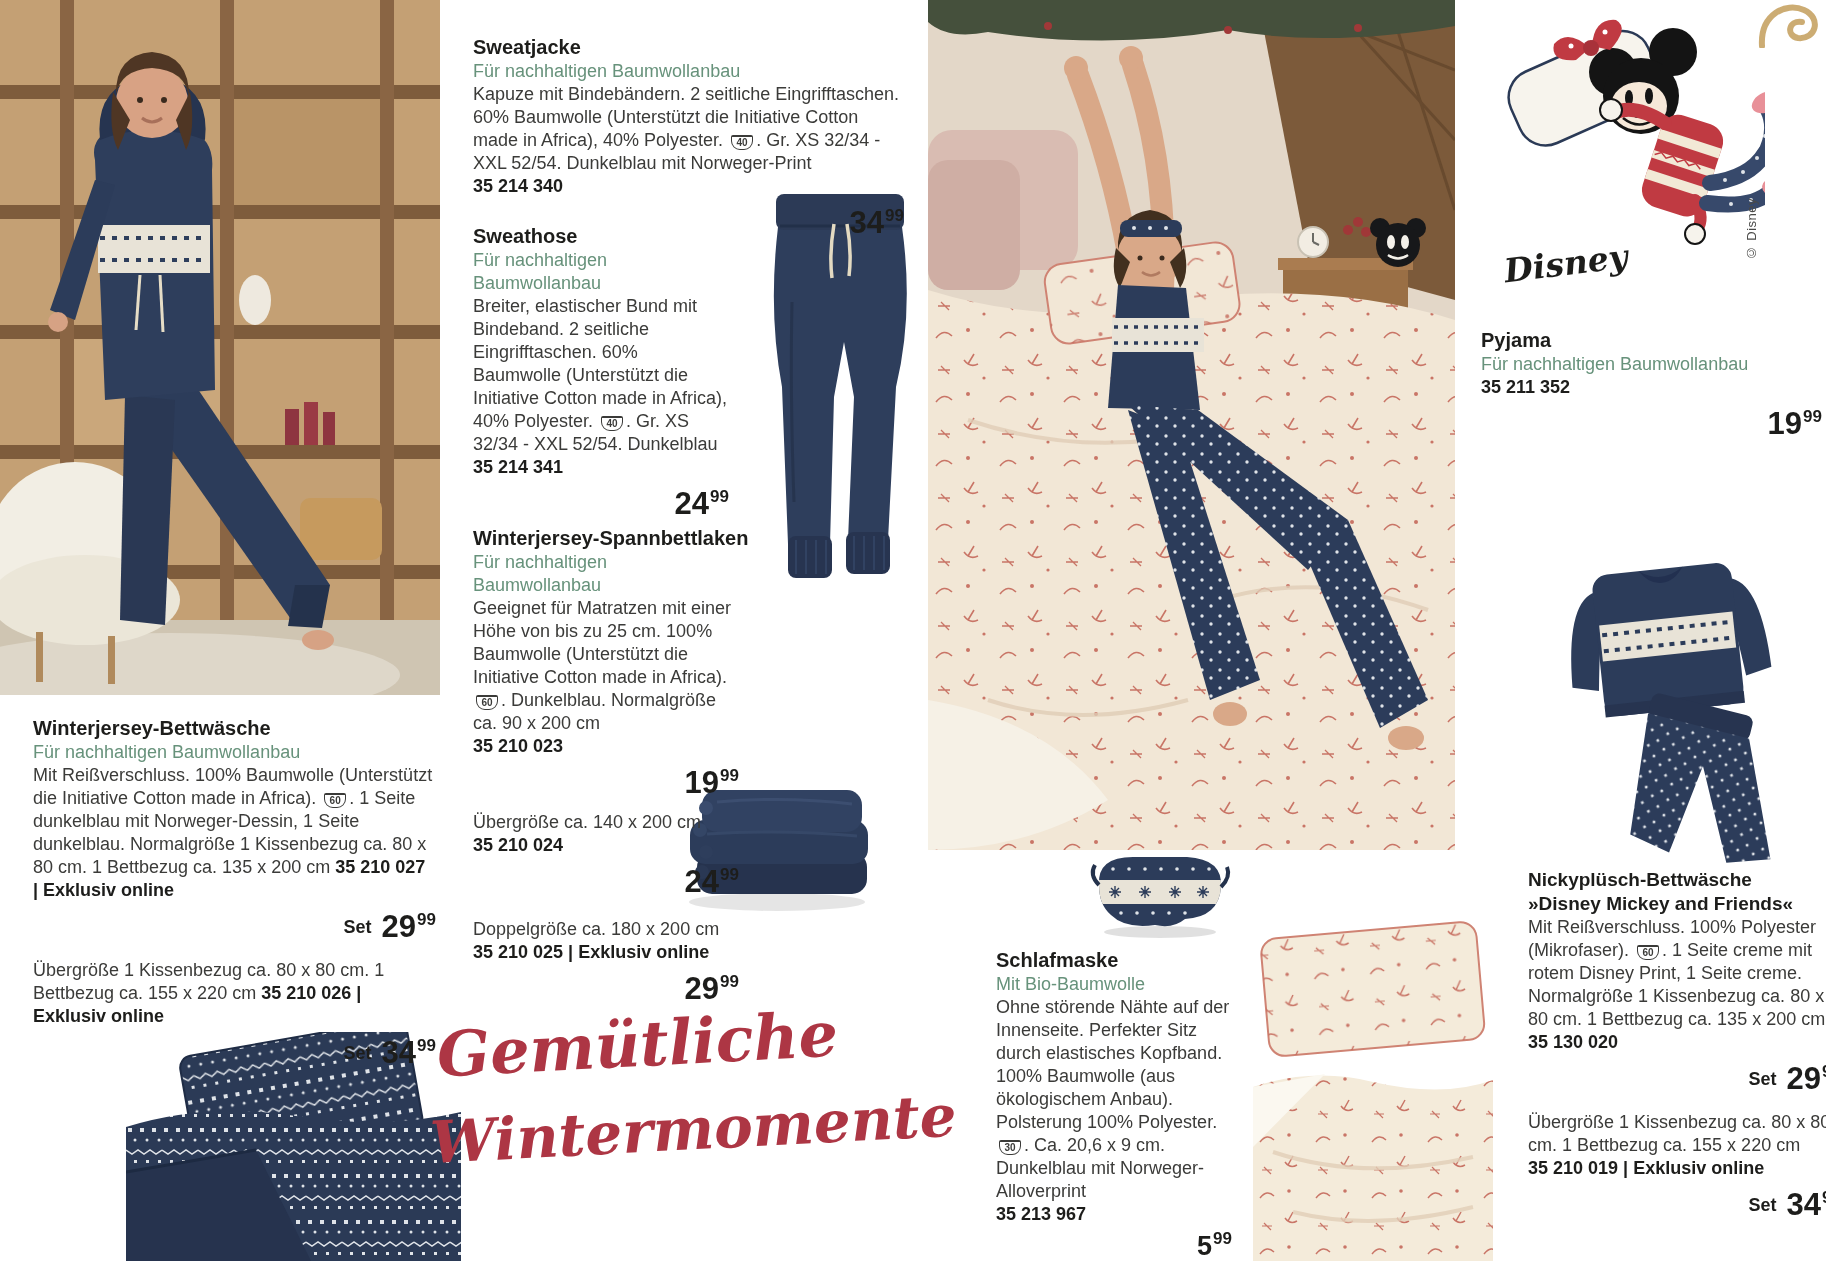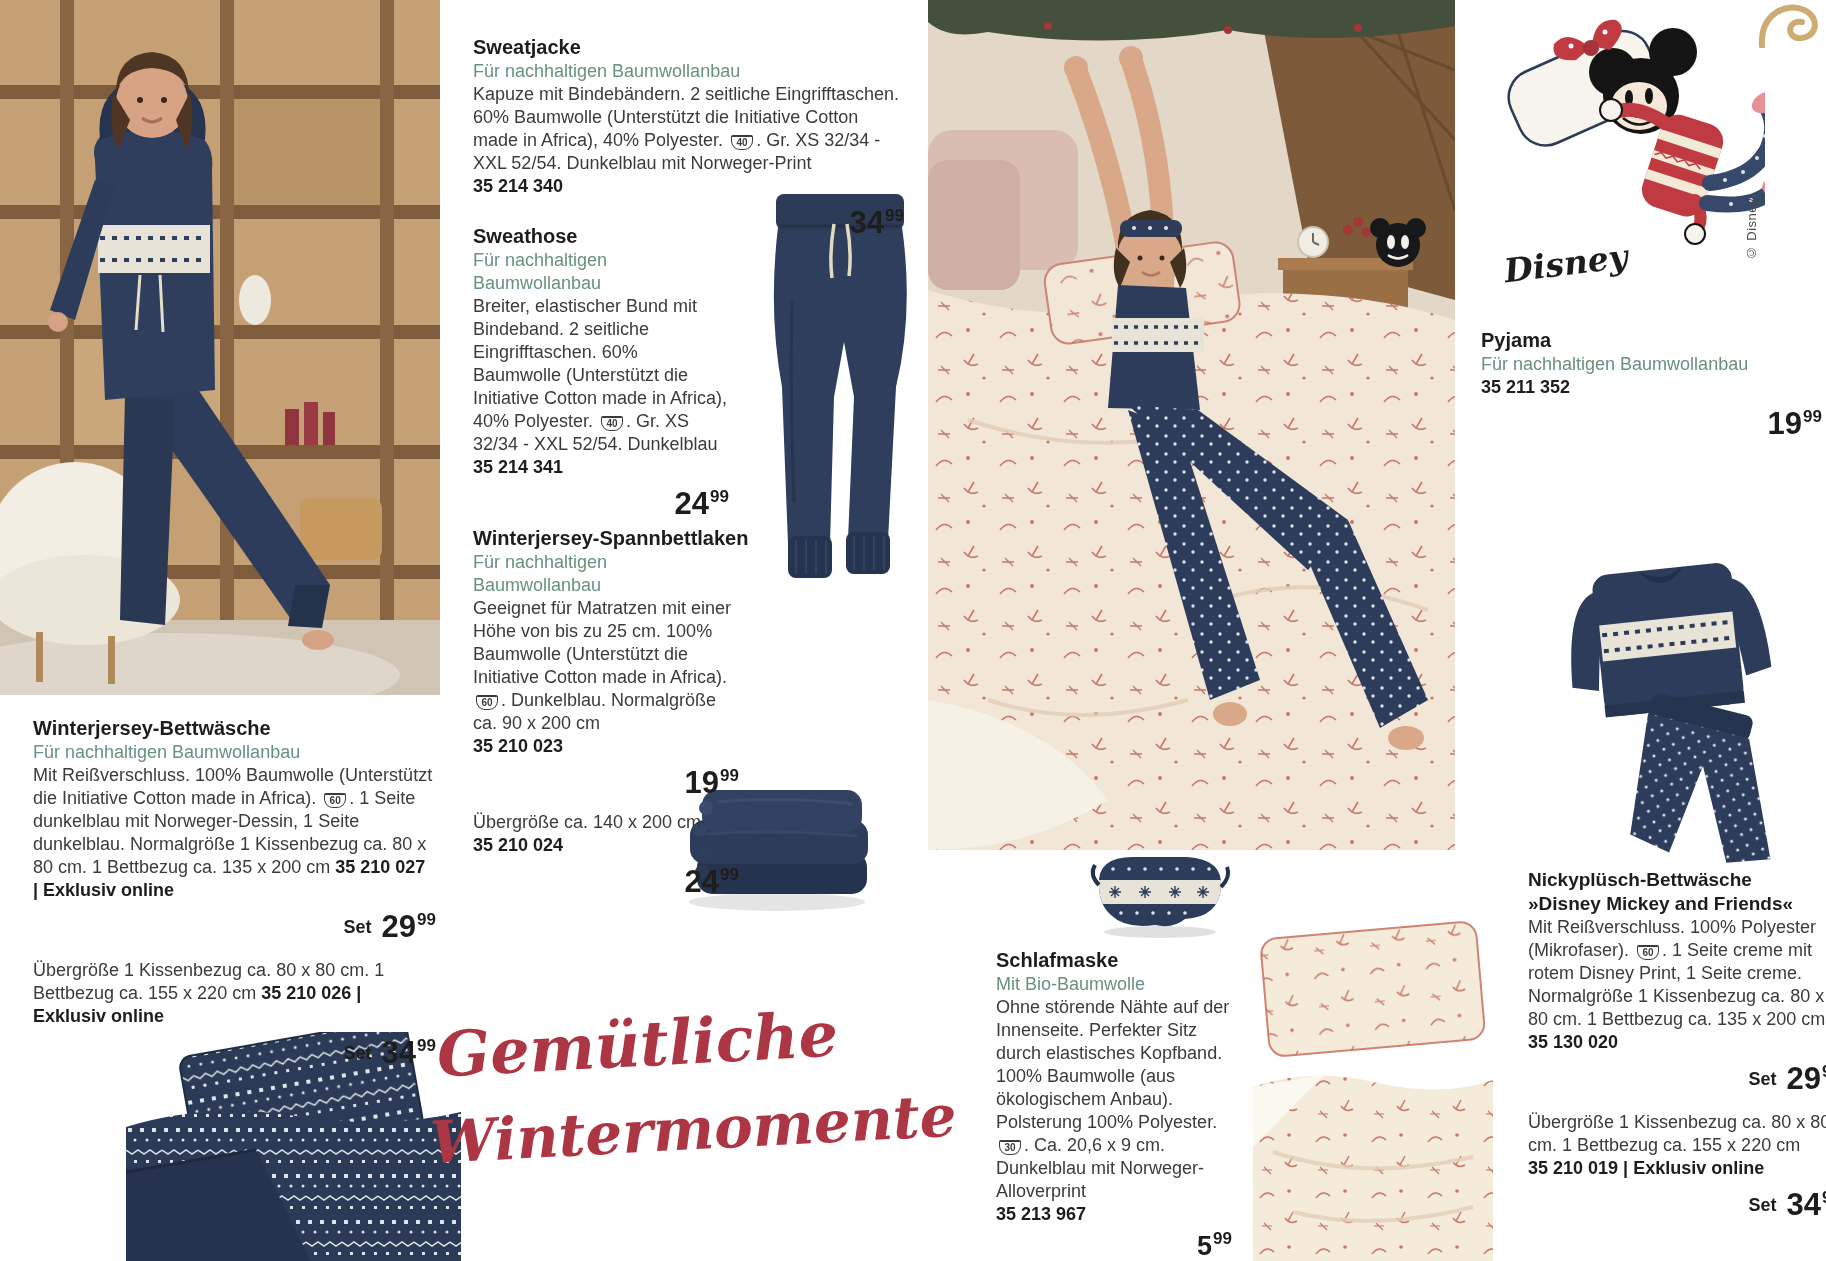--- a/index.html
+++ b/index.html
@@ -408,20 +408,25 @@
     <p class="title" style="white-space:nowrap;">Winterjersey-Spannbettlaken</p>
     <p class="subtitle">Für nachhaltigen Baumwollanbau</p>
     <p class="desc"><span>Geeignet für Matratzen mit einer Höhe von bis zu 25 cm. 100% Baumwolle (Unterstützt die Initiative Cotton made in Africa). </span><span class="wash">60</span><span>. Dunkelblau. Normalgröße ca. 90 x 200 cm</span></p>
     <p class="art">35 210 023</p>
     <p class="price"><span>19</span><sup>99</sup></p>
     <div class="variant">
       <p class="desc"><span>Übergröße ca. 140 x 200 cm</span></p>
       <p class="art">35 210 024</p>
       <p class="price"><span>24</span><sup>99</sup></p>
     </div>
+    <div class="variant2">
+      <p class="desc"><span>Doppelgröße ca. 180 x 200 cm</span></p>
+      <p class="art">35 210 025 | Exklusiv online</p>
+      <p class="price"><span>29</span><sup>99</sup></p>
+    </div>
   </section>
 
   <section class="tb" style="left:33px;top:716px;width:402px;">
     <p class="title">Winterjersey-Bettwäsche</p>
     <p class="subtitle">Für nachhaltigen Baumwollanbau</p>
     <p class="desc"><span>Mit Reißverschluss. 100% Baumwolle (Unterstützt die Initiative Cotton made in Africa). </span><span class="wash">60</span><span>. 1 Seite dunkelblau mit Norweger-Dessin, 1 Seite dunkelblau. Normalgröße 1 Kissenbezug ca. 80 x 80 cm. 1 Bett­bezug ca. 135 x 200 cm </span><b>35 210 027 | Exklusiv online</b></p>
     <p class="price"><span class="setl">Set</span><span>29</span><sup>99</sup></p>
     <div class="variant">
       <p class="desc"><span>Übergröße 1 Kissenbezug ca. 80 x 80 cm. 1 Bettbezug ca. 155 x 220 cm </span><b>35 210 026 | Exklusiv online</b></p>
       <p class="price"><span class="setl">Set</span><span>34</span><sup>99</sup></p>

